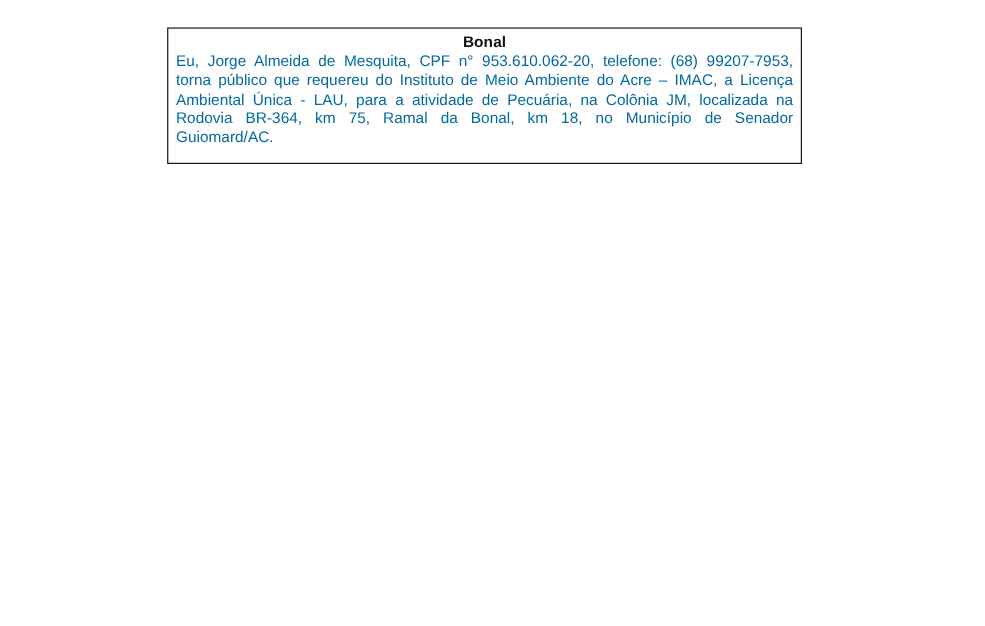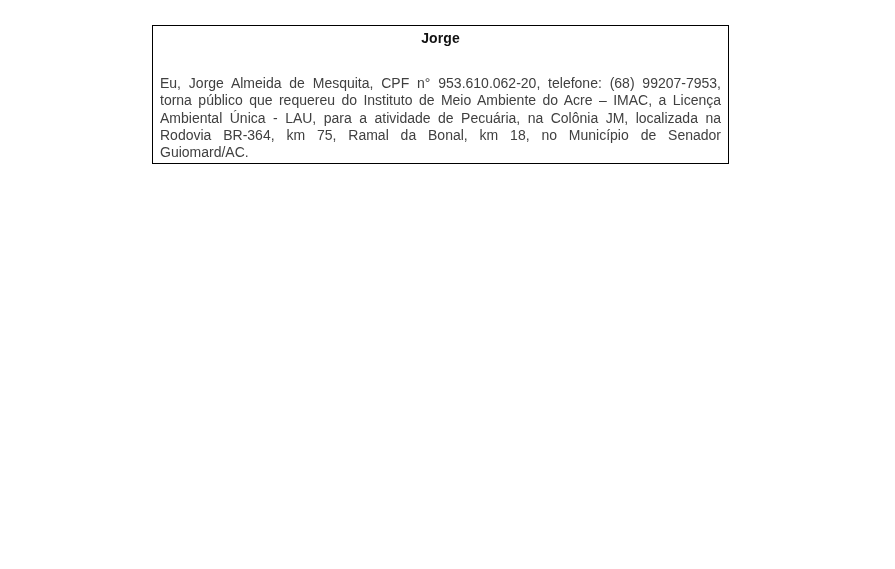--- a/index.html
+++ b/index.html
@@ -27,27 +27,27 @@
   }
   .notice-title {
     font-size: 14px;
     line-height: 17px;
     font-weight: bold;
     text-align: center;
     color: #111111;
     letter-spacing: 0.1px;
   }
   .notice-body {
-    margin: 28px 0 0 0;
+    margin: 0 0 0 0;
     font-size: 14px;
     line-height: 17.3px;
     text-align: justify;
-    color: #404040;
+    color: #0369a1;
     word-spacing: 1px;
   }
 </style>
 </head>
 <body>
 
 <div class="notice-box">
-  <div class="notice-title">Jorge</div>
+  <div class="notice-title">Bonal</div>
   <p class="notice-body">Eu, Jorge Almeida de Mesquita, CPF n° 953.610.062-20, telefone: (68) 99207-7953, torna público que requereu do Instituto de Meio Ambiente do Acre – IMAC, a Licença Ambiental Única - LAU, para a atividade de Pecuária, na Colônia JM, localizada na Rodovia BR-364, km 75, Ramal da Bonal, km 18, no Município de Senador Guiomard/AC.</p>
 </div>
 
 </body></html>

